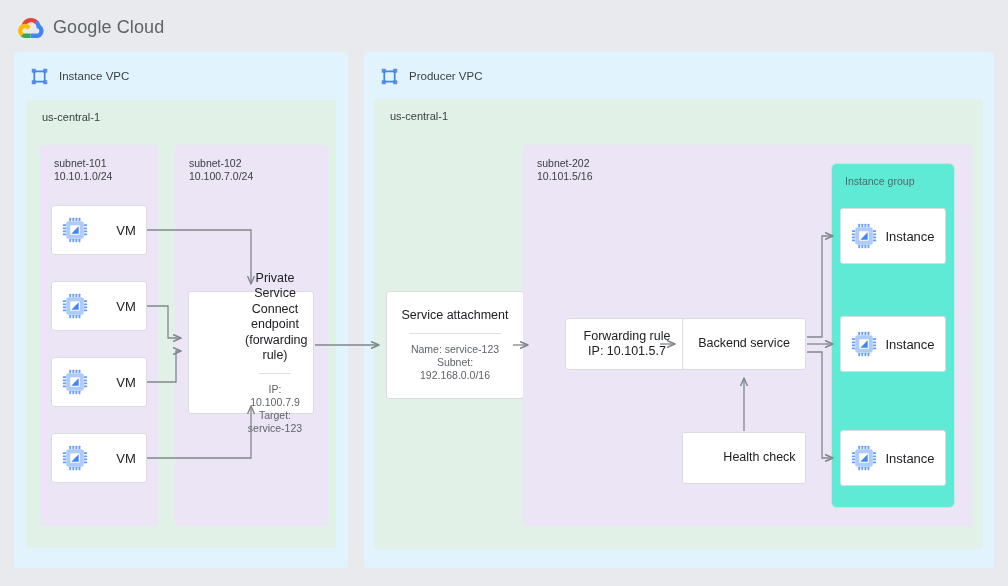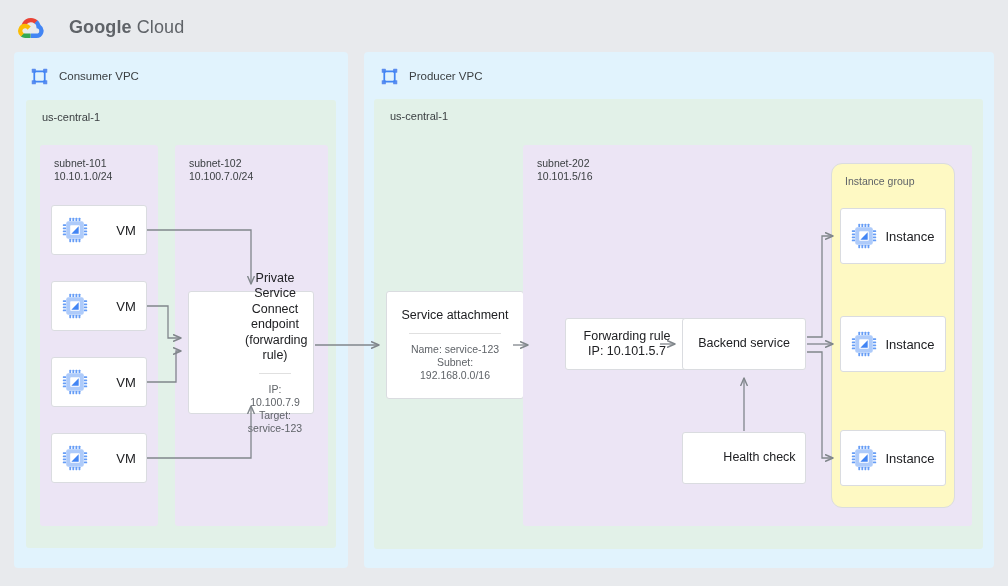--- a/index.html
+++ b/index.html
@@ -17,21 +17,21 @@
   .brand{
     position:absolute;left:18px;top:12px;
     display:flex;align-items:center;gap:9px;
     height:30px;
   }
   .brand-logo{width:26px;height:26px;display:block;}
   .brand-text{
     font-size:18px;letter-spacing:.1px;white-space:nowrap;
     color:#5f6368;
   }
-  .brand-text .g{color:#5f6368;font-weight:700;margin-left:16px;}
+  .brand-text .g{color:#5f6368;font-weight:400;}
   .brand-text .c{color:#5f6368;font-weight:400;}
 
   
   .vpc{
     position:absolute;
     background:#e1f3fd;
     border-radius:4px;
   }
   .vpc-head{
     position:absolute;left:16px;top:12px;
@@ -90,22 +90,22 @@
     font-size:12.5px;line-height:15.5px;color:#202124;white-space:pre-line;
   }
   .sub{
     font-size:10.5px;line-height:13px;color:#5f6368;white-space:pre-line;
   }
   .divider{
     height:1px;background:#e0e0e0;margin:9px 14px;
   }
 
   .groupbox{
-    position:absolute;background:#fef9c3;border:1px solid #dadce0;
-    border-radius:11px;box-sizing:border-box;
+    position:absolute;background:#5eead4;border:1px solid #dadce0;
+    border-radius:6px;box-sizing:border-box;
   }
   .group-label{
     position:absolute;left:13px;top:11px;font-size:10.5px;color:#5f6368;
     white-space:nowrap;
   }
 
   svg.wires{position:absolute;left:0;top:0;width:1008px;height:586px;overflow:visible;pointer-events:none;}
   .wire{fill:none;stroke:#80868b;stroke-width:1.3;}
 </style>
 </head>
@@ -163,21 +163,21 @@
         <use href="#ico-gcloud"></use>
       </svg>
     <div class="brand-text"><span class="g">Google</span> <span class="c">Cloud</span></div>
   </div>
 
   <div class="vpc" style="left:14px;top:52px;width:334px;height:516px;">
     <div class="vpc-head">
       <svg class="vpc-icon">
           <use href="#ico-vpc"></use>
         </svg>
-      <div class="vpc-label">Consumer VPC</div>
+      <div class="vpc-label">Instance VPC</div>
     </div>
   </div>
 
   <div class="region" style="left:26px;top:100px;width:310px;height:448px;">
     <div class="region-label">us-central-1</div>
   </div>
 
   <div class="subnet" style="left:40px;top:145px;width:118px;height:381px;">
     <div class="subnet-label">subnet-101
 10.10.1.0/24</div>

